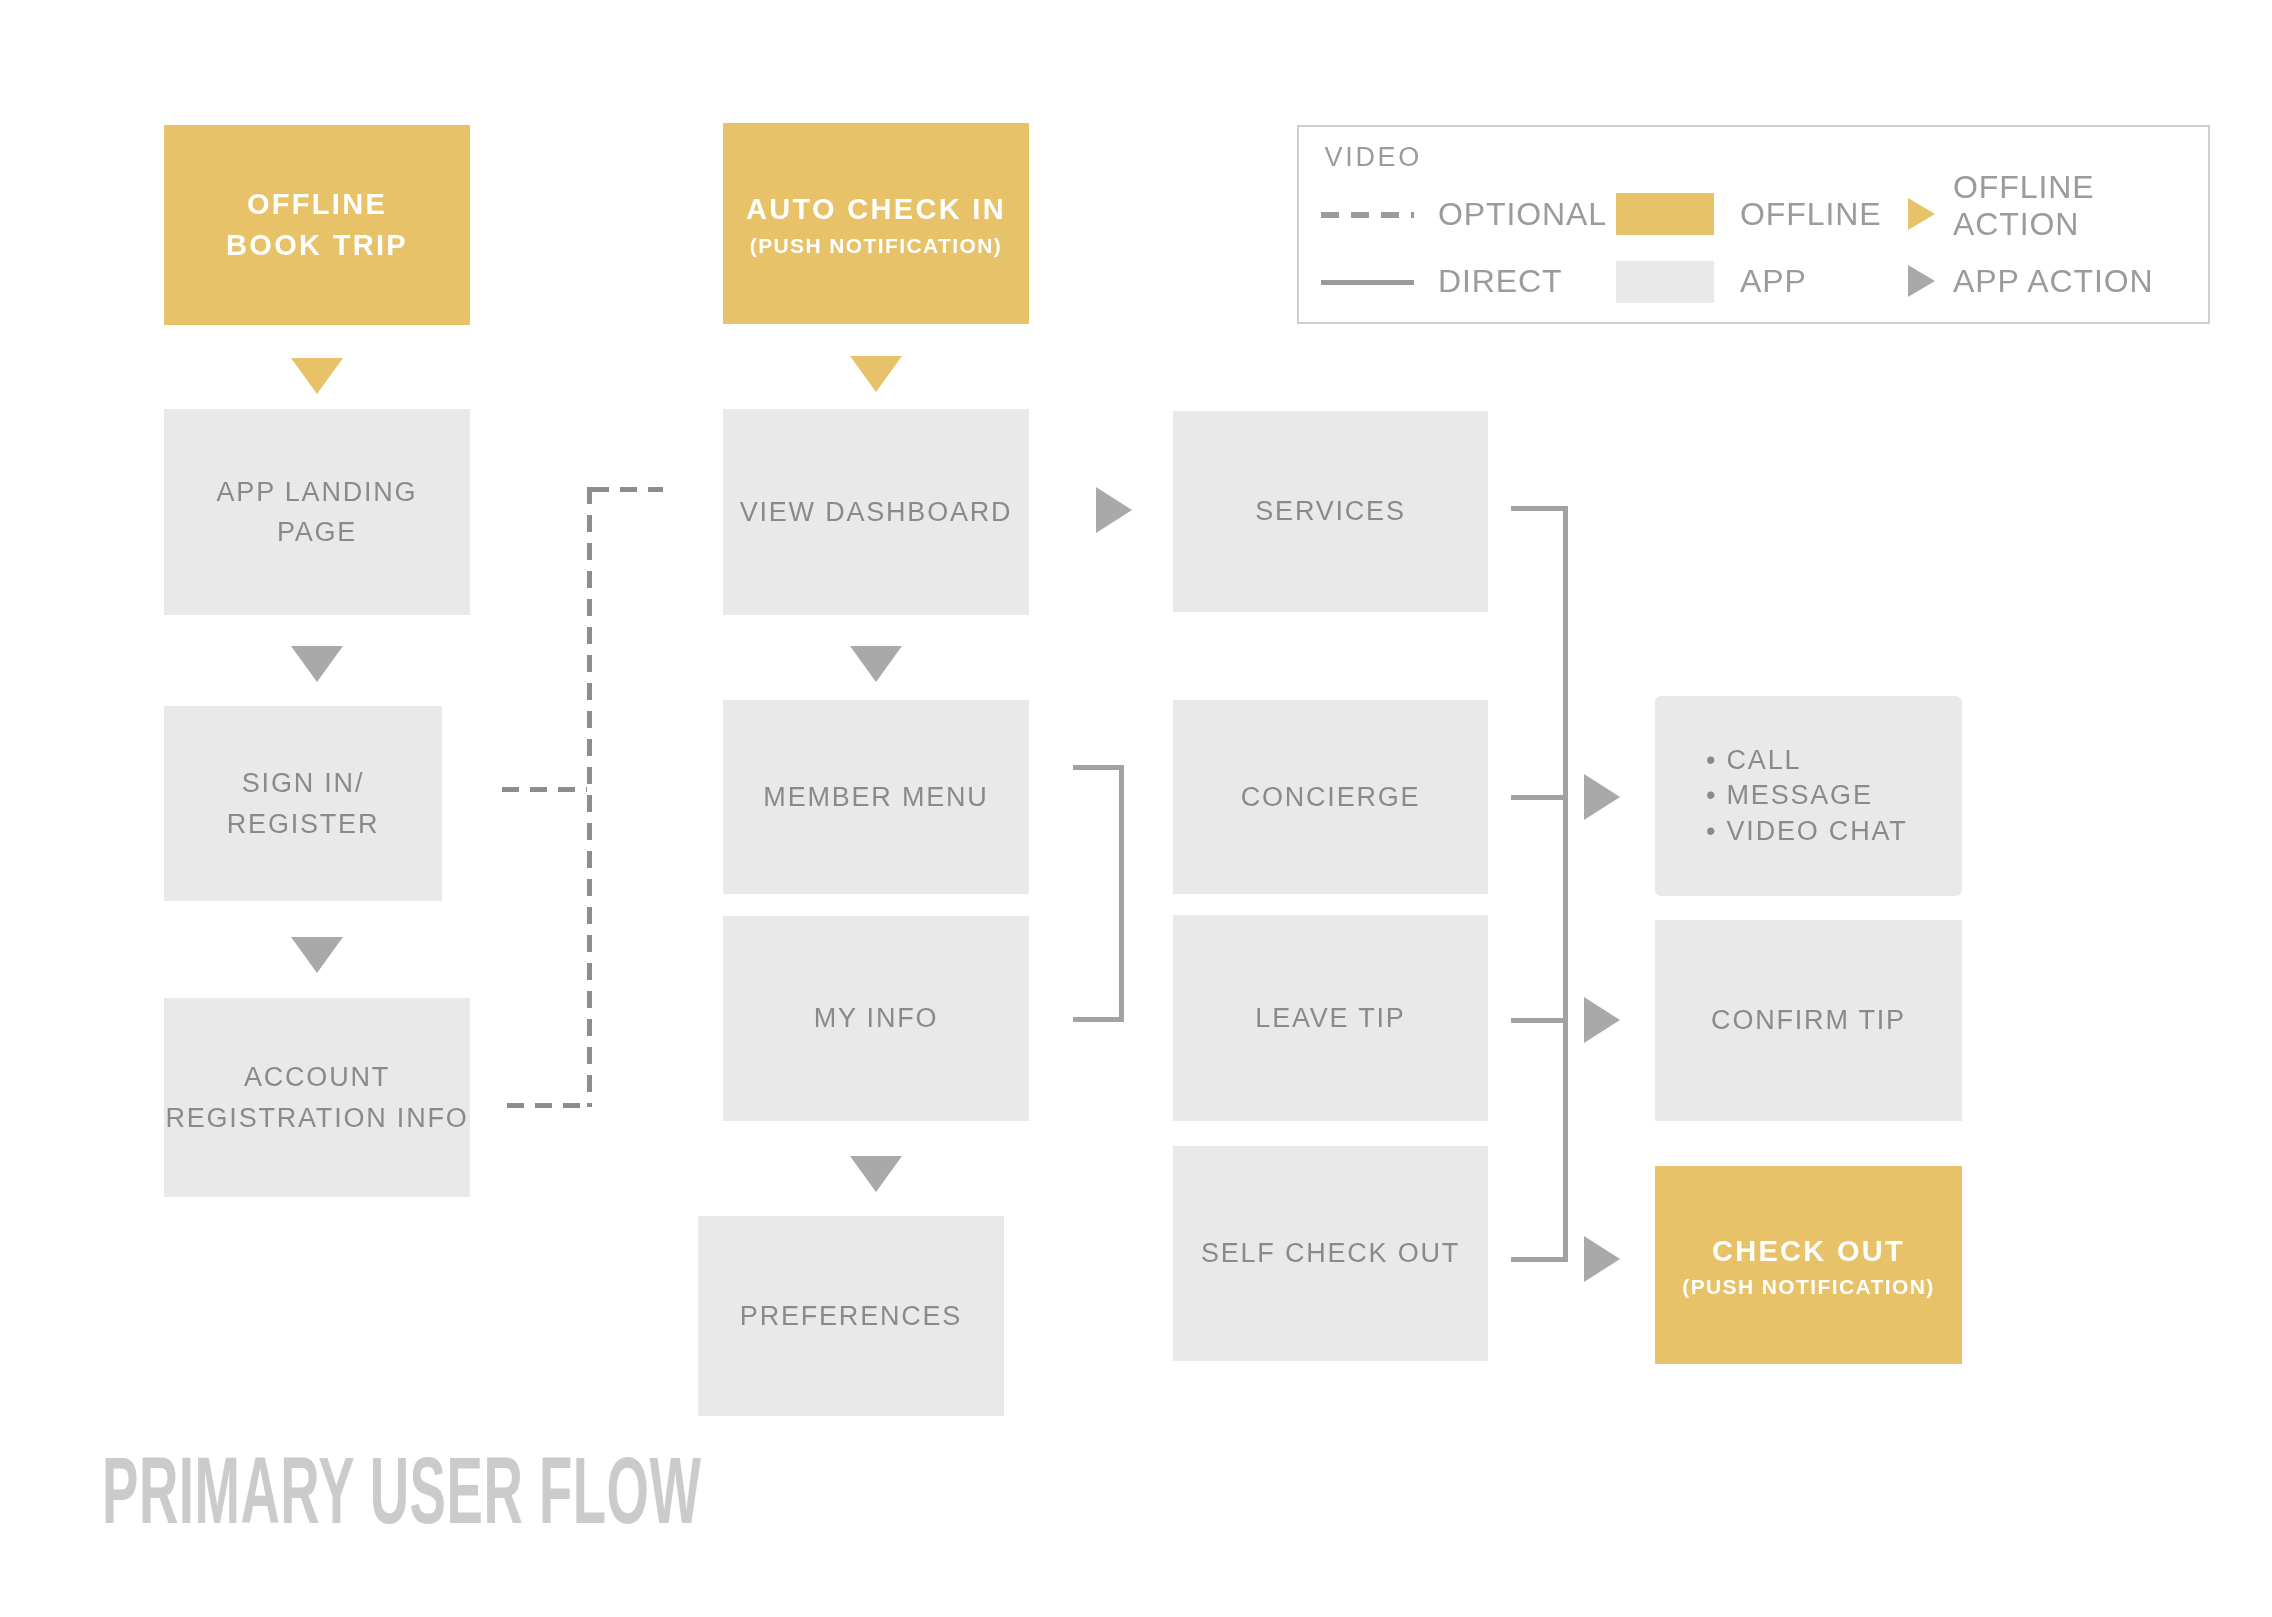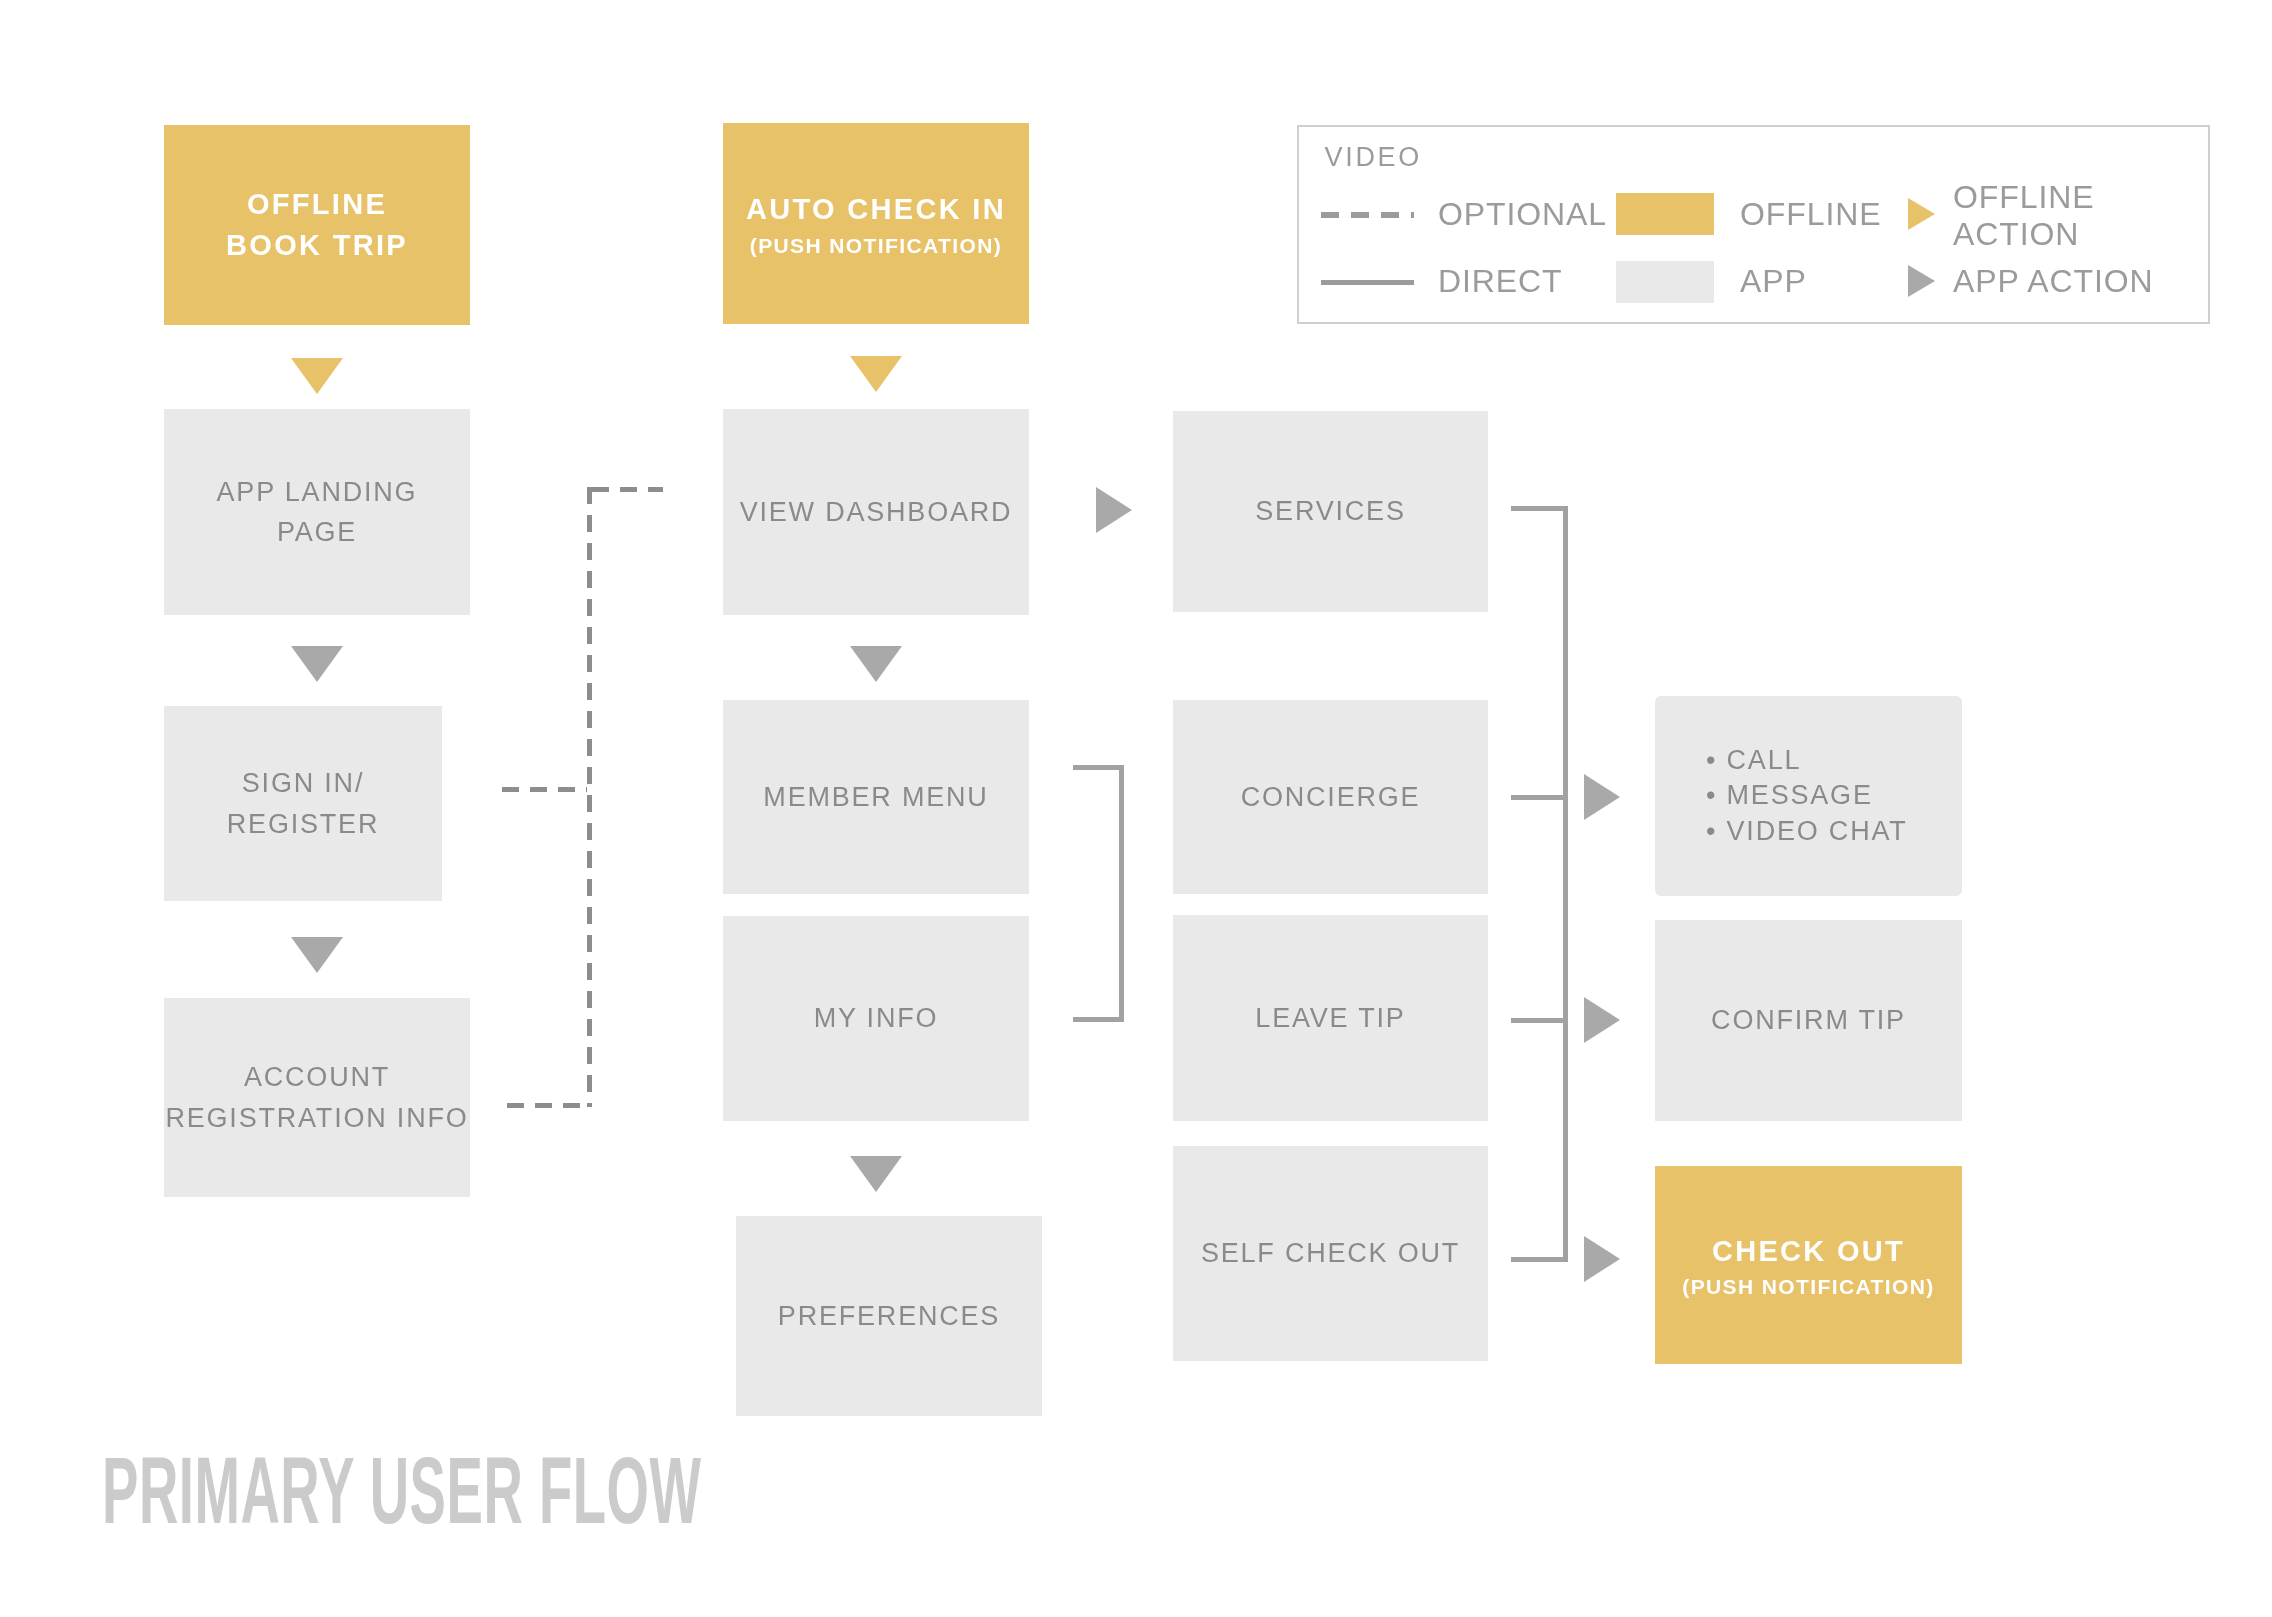--- a/index.html
+++ b/index.html
@@ -137,21 +137,21 @@
 
   <div class="node app" style="left:723px;top:700px;width:306px;height:194px">
     <div class="nlabel">MEMBER MENU</div>
   </div>
 
   <div class="node app" style="left:723px;top:916px;width:306px;height:205px">
     <div class="nlabel">MY INFO</div>
   </div>
   <div class="tri-down" style="left:850px;top:1156px"></div>
 
-  <div class="node app" style="left:736px;top:1216px;width:306px;height:200px">
+  <div class="node app" style="left:698px;top:1216px;width:306px;height:200px">
     <div class="nlabel">PREFERENCES</div>
   </div>
 
   <div class="hline" style="left:1073px;top:765px;width:51px"></div>
   <div class="vline" style="left:1119px;top:765px;height:257px"></div>
   <div class="hline" style="left:1073px;top:1017px;width:51px"></div>
 
   <div class="tri-right" style="left:1096px;top:487px"></div>
 
   <div class="node app" style="left:1173px;top:411px;width:315px;height:201px">
@@ -193,21 +193,21 @@
   <div id="legend">
     <div class="lg-heading">VIDEO</div>
 
     <div class="lg-dash"></div>
     <div class="lg-label" style="left:139px;top:69px">OPTIONAL</div>
 
     <div class="lg-swatch offline"></div>
     <div class="lg-label" style="left:441px;top:69px">OFFLINE</div>
 
     <div class="lg-tri offline"></div>
-    <div class="lg-label" style="left:654px;top:71px">OFFLINE ACTION</div>
+    <div class="lg-label" style="left:654px;top:61px">OFFLINE ACTION</div>
 
     <div class="lg-solid"></div>
     <div class="lg-label" style="left:139px;top:136px">DIRECT</div>
 
     <div class="lg-swatch app"></div>
     <div class="lg-label" style="left:441px;top:136px">APP</div>
 
     <div class="lg-tri app"></div>
     <div class="lg-label" style="left:654px;top:136px">APP ACTION</div>
   </div>

